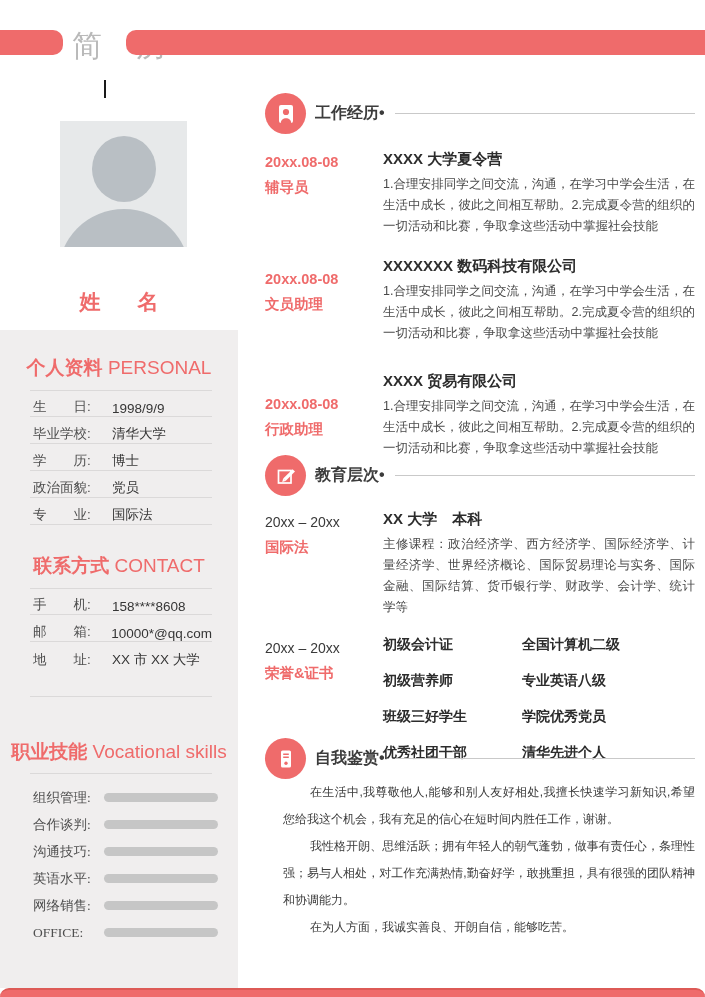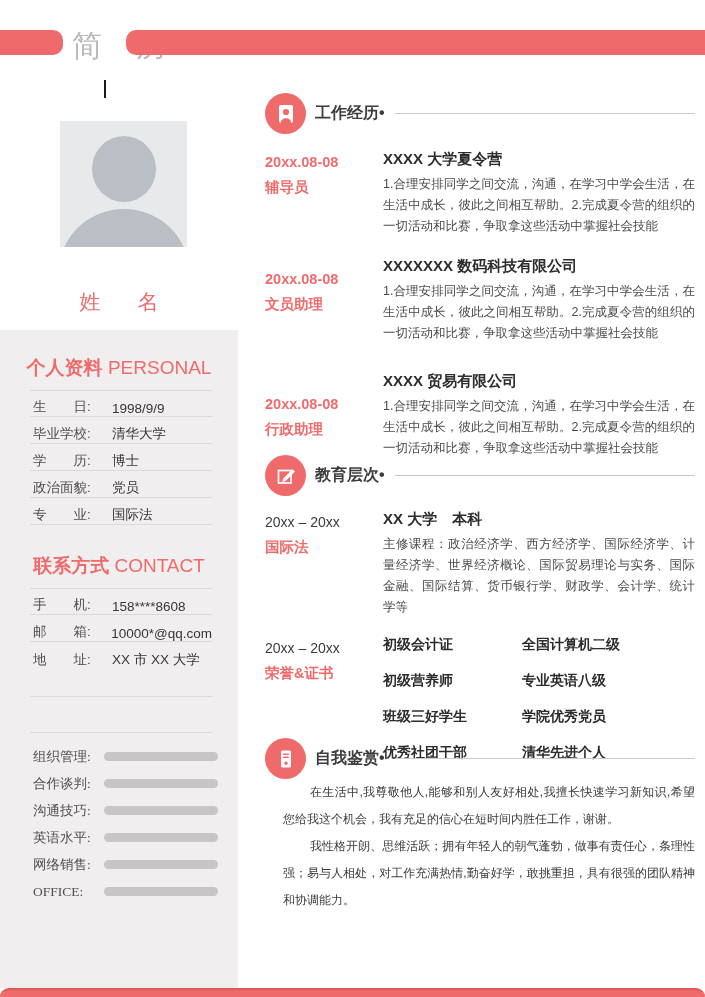--- a/index.html
+++ b/index.html
@@ -20,21 +20,21 @@
   
   .topbar-left{position:absolute;left:0;top:30px;width:63px;height:25px;background:var(--red);border-radius:0 10px 10px 0;}
   .top-title{position:absolute;left:72px;top:26px;font-size:30px;color:#b9b9b9;letter-spacing:13px;font-weight:400;white-space:nowrap;}
   .topbar-right{position:absolute;left:126px;right:0;top:30px;height:25px;background:var(--red);border-radius:10px 0 0 10px;}
   .caret{position:absolute;left:104px;top:80px;width:2px;height:18px;background:#1a1a1a;}
   
   .sidebar-bg{position:absolute;left:0;top:330px;width:238px;height:658px;background:var(--side-gray);}
   .photo{position:absolute;left:60px;top:121px;width:127px;height:126px;background:#e7e9ea;overflow:hidden;}
   .photo .head{position:absolute;left:50%;top:15px;transform:translateX(-50%);width:64px;height:66px;border-radius:50%;background:#b9bfc4;}
   .photo .torso{position:absolute;left:50%;bottom:-40px;transform:translateX(-50%);width:132px;height:78px;border-radius:66px 66px 0 0;background:#b9bfc4;}
-  .name{position:absolute;left:0;top:288px;width:238px;text-align:center;color:var(--red);font-size:21px;font-weight:normal;letter-spacing:8px;text-indent:8px;}
+  .name{position:absolute;left:0;top:288px;width:238px;text-align:center;color:var(--red);font-size:21px;font-weight:bold;letter-spacing:8px;text-indent:8px;}
   .side-sec{position:absolute;left:0;width:238px;}
   .side-title{text-align:center;font-size:19px;color:var(--red);white-space:nowrap;margin-top:15px;}
   .side-title .zh{font-weight:bold;}
   .side-title .en{font-weight:normal;}
   .side-rows{margin:9px 26px 0 30px;}
   .side-row{display:flex;align-items:flex-end;height:27px;border-bottom:1px solid var(--line-gray);font-size:13.5px;}
   .side-row.first{border-top:1px solid var(--line-gray);}
   .side-row.noline{border-bottom:none;}
   .side-row .lab{width:82px;color:#4f4f4f;padding-left:3px;white-space:nowrap;}
   .side-row .val{color:#363636;white-space:nowrap;}
@@ -133,20 +133,24 @@
       </div>
       <div class="side-row noline">
         <span class="lab">地　　址:</span>
         <span class="val">XX 市 XX 大学</span>
       </div>
     </div>
     <div class="lone-line" style="margin-top:27px;"></div>
   </div>
 
   <div class="side-sec" style="top:724px;">
+    <div class="side-title">
+      <span class="zh">职业技能</span>
+      <span class="en">Vocational skills</span>
+    </div>
     <div class="skill-rule"></div>
     <div class="skill-rows">
       <div class="skill-row">
         <span class="lab">组织管理:</span>
         <span class="bar-track"><span class="bar-fill" style="width: 76%;"></span></span>
       </div>
       <div class="skill-row">
         <span class="lab">合作谈判:</span>
         <span class="bar-track"><span class="bar-fill" style="width: 80%;"></span></span>
       </div>
@@ -273,17 +277,18 @@
             <rect x="9.2" y="9.5" width="5.6" height="1.5" fill="#ef6b6b"></rect>
             <circle cx="12" cy="16.2" r="1.7" fill="#ef6b6b"></circle>
           </svg>
       </span>
       <span class="sec-title">自我鉴赏•</span>
       <span class="sec-line"></span>
     </div>
     <div class="selftext">
       <p>在生活中,我尊敬他人,能够和别人友好相处,我擅长快速学习新知识,希望您给我这个机会，我有充足的信心在短时间内胜任工作，谢谢。</p>
       <p>我性格开朗、思维活跃；拥有年轻人的朝气蓬勃，做事有责任心，条理性强；易与人相处，对工作充满热情,勤奋好学，敢挑重担，具有很强的团队精神和协调能力。</p>
+      <p>在为人方面，我诚实善良、开朗自信，能够吃苦。</p>
     </div>
   </div>
 
   <div class="footer"></div>
 </div>
 
 </body></html>

